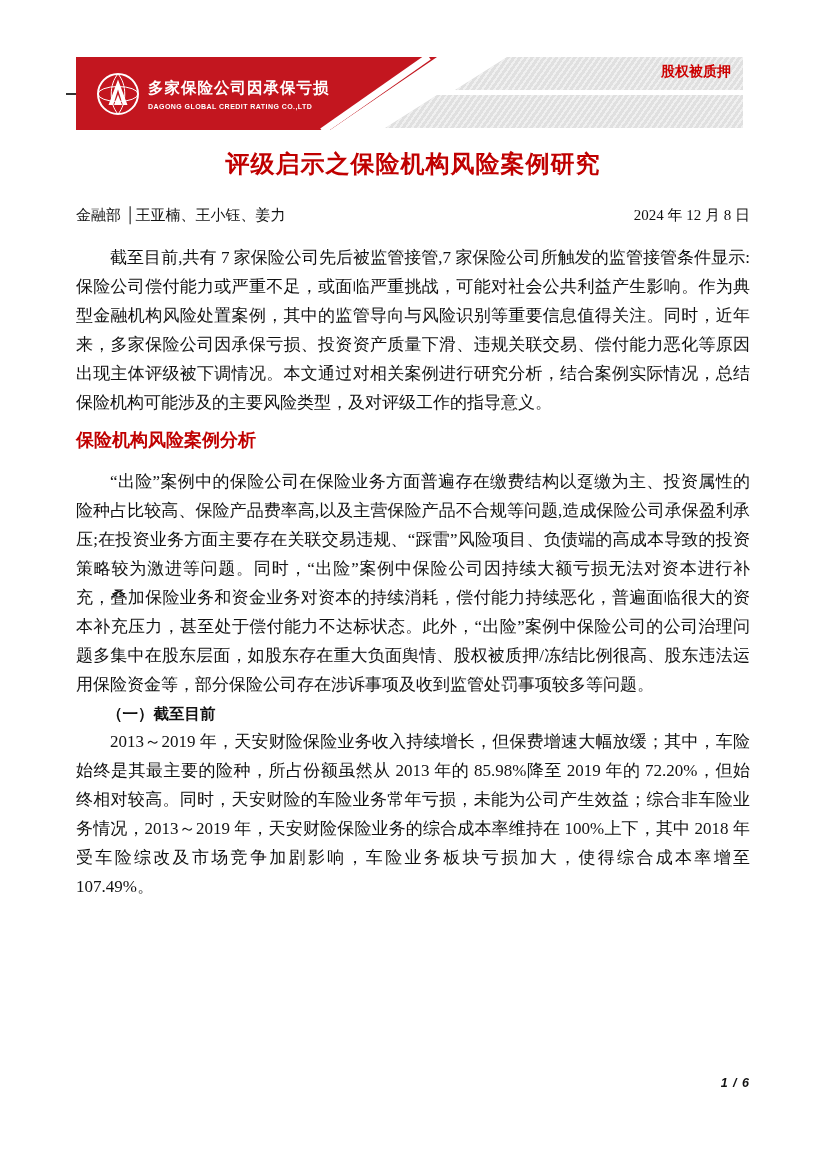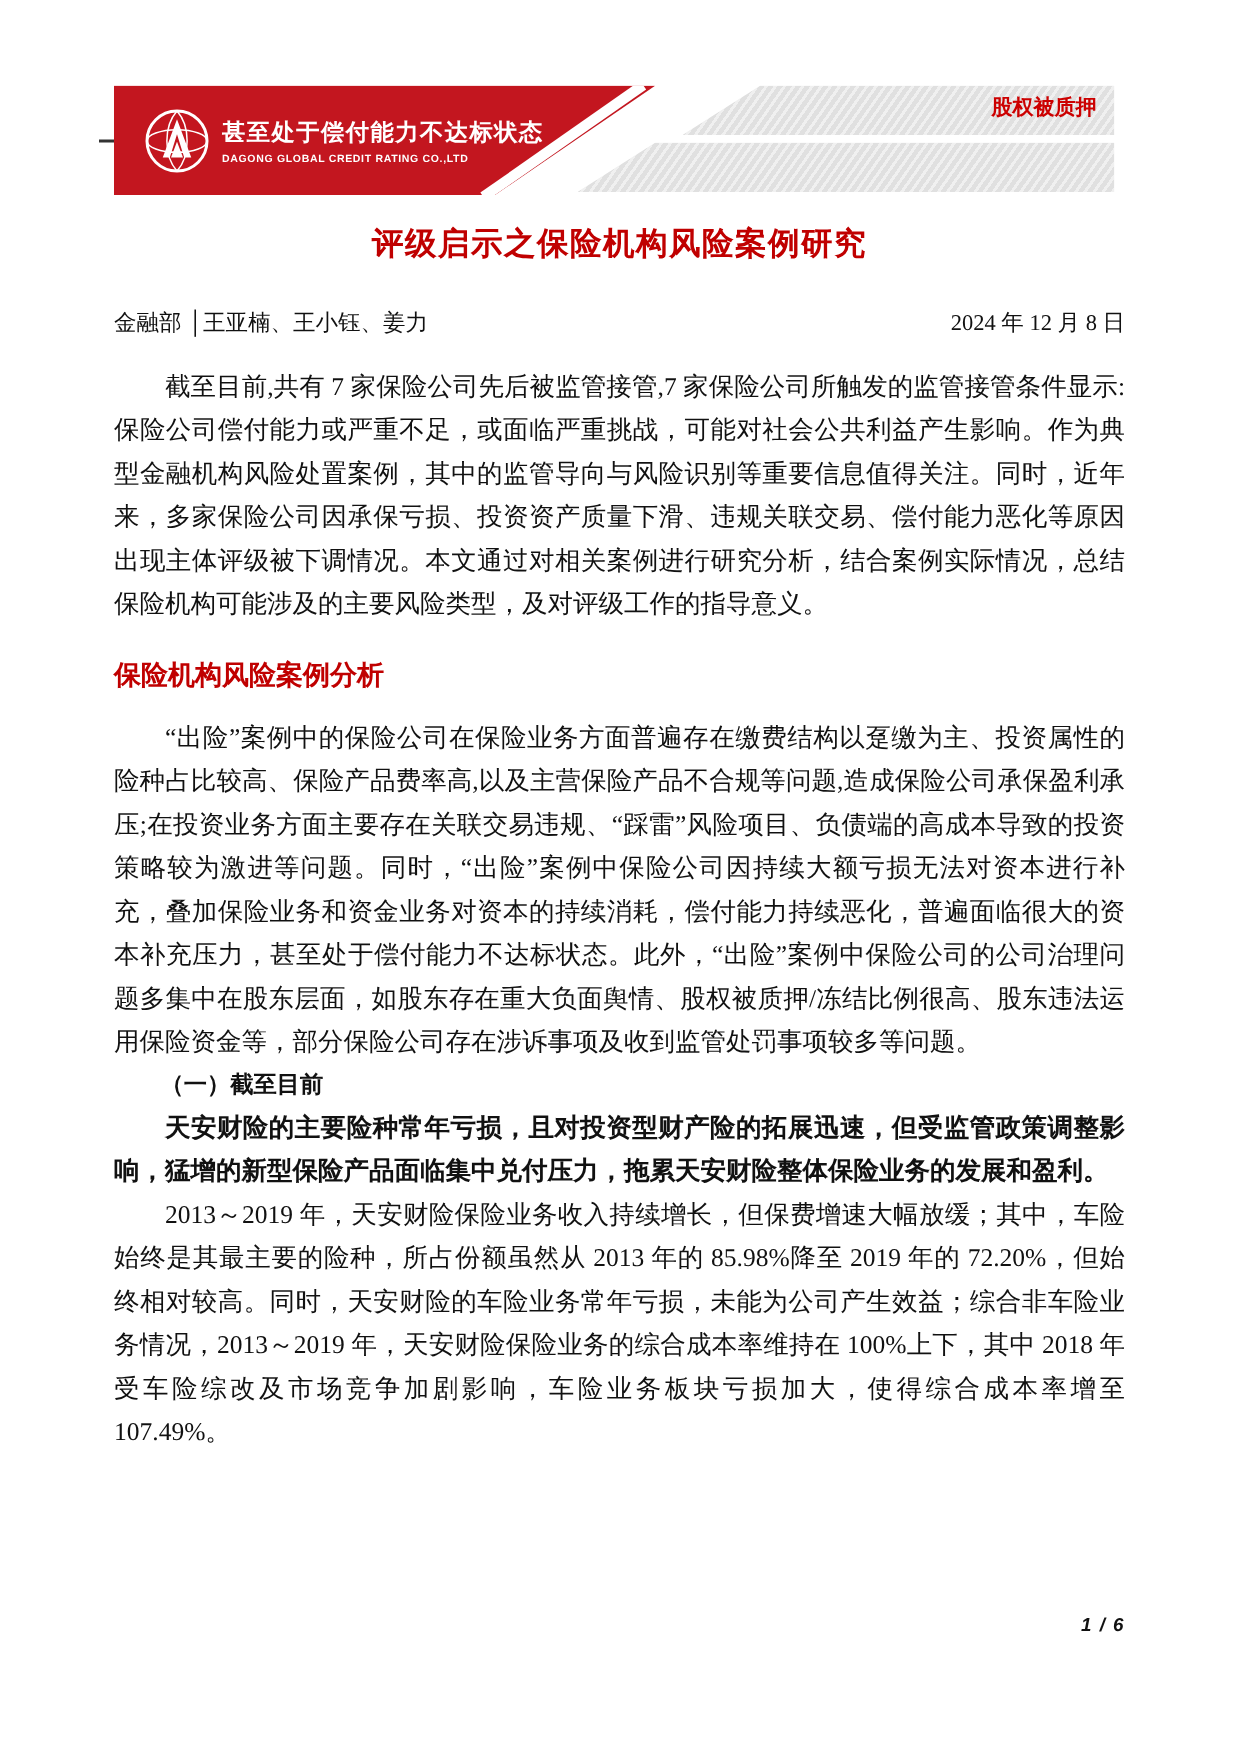--- a/index.html
+++ b/index.html
@@ -58,40 +58,40 @@
     position:absolute;right:12px;top:6px;
     font-family:"Liberation Sans","DejaVu Sans",sans-serif;
     font-size:14px;font-weight:600;color:var(--badge_red,#cc0000);
     white-space:nowrap;
   }
   
   .title{
     position:absolute;left:0;top:148px;width:100%;
     text-align:center;
     font-family:"Liberation Sans","DejaVu Sans",sans-serif;
-    font-size:21px;font-weight:bold;letter-spacing:1px;
+    font-size:24px;font-weight:bold;letter-spacing:1px;
     color:var(--accent_red,#c00000);
   }
   .byline{
     position:absolute;left:76px;top:206px;width:674px;
     display:flex;justify-content:space-between;align-items:baseline;
     font-size:15px;
   }
   .byline-left span{white-space:pre;}
   
   .content{
     position:absolute;left:76px;top:243px;width:674px;
   }
   .content h2{
     font-family:"Liberation Sans","DejaVu Sans",sans-serif;
     font-size:18px;line-height:26px;font-weight:bold;
     color:var(--accent_red,#c00000);
     margin:0 0 14px 0;
   }
-  .content h2.h2-second{margin-top:20px;}
+  .content h2.h2-second{margin-top:10px;}
   .content p{
     font-size:17px;line-height:29px;
     text-align:justify;text-indent:2em;
     margin:0;
   }
   .content h3{
     font-size:15.5px;line-height:26px;font-weight:bold;
     text-indent:2em;margin:2px 0 0 0;
   }
   .content p.lead{font-weight:bold;}
@@ -112,21 +112,21 @@
   <div class="banner">
     <div class="banner-slash"></div>
     <svg class="logo" viewBox="0 0 44 44" aria-hidden="true">
       <circle cx="22" cy="22" r="20" fill="none" stroke="#ffffff" stroke-width="2"></circle>
       <ellipse cx="22" cy="22" rx="20" ry="7.5" fill="none" stroke="#ffffff" stroke-width="1"></ellipse>
       <path d="M22 2 C13 12 13 32 22 42 M22 2 C31 12 31 32 22 42" fill="none" stroke="#ffffff" stroke-width="1"></path>
       <path d="M12.5 33 L22 7.5 L31.5 33 L26.8 33 L22 17.5 L17.2 33 Z" fill="#ffffff"></path>
       <path d="M18 33 L22 22.5 L26 33 Z" fill="#ffffff"></path>
     </svg>
     <div class="company">
-      <div class="company-cn">甚至处于偿付能力不达标状态</div>
+      <div class="company-cn">多家保险公司因承保亏损</div>
       <div class="company-en">DAGONG GLOBAL CREDIT RATING CO.,LTD</div>
     </div>
   </div>
 
   <div class="band band-top">
     <span class="badge">股权被质押</span>
   </div>
   <div class="band band-bottom"></div>
 
   <div class="title">评级启示之保险机构风险案例研究</div>
@@ -138,18 +138,17 @@
     <div class="byline-date">2024 年 12 月 8 日</div>
   </div>
 
   <div class="content">
     <p>截至目前,共有 7 家保险公司先后被监管接管,7 家保险公司所触发的监管接管条件显示:保险公司偿付能力或严重不足，或面临严重挑战，可能对社会公共利益产生影响。作为典型金融机构风险处置案例，其中的监管导向与风险识别等重要信息值得关注。同时，近年来，多家保险公司因承保亏损、投资资产质量下滑、违规关联交易、偿付能力恶化等原因出现主体评级被下调情况。本文通过对相关案例进行研究分析，结合案例实际情况，总结保险机构可能涉及的主要风险类型，及对评级工作的指导意义。</p>
 
     <h2 class="h2-second">保险机构风险案例分析</h2>
     <p>“出险”案例中的保险公司在保险业务方面普遍存在缴费结构以趸缴为主、投资属性的险种占比较高、保险产品费率高,以及主营保险产品不合规等问题,造成保险公司承保盈利承压;在投资业务方面主要存在关联交易违规、“踩雷”风险项目、负债端的高成本导致的投资策略较为激进等问题。同时，“出险”案例中保险公司因持续大额亏损无法对资本进行补充，叠加保险业务和资金业务对资本的持续消耗，偿付能力持续恶化，普遍面临很大的资本补充压力，甚至处于偿付能力不达标状态。此外，“出险”案例中保险公司的公司治理问题多集中在股东层面，如股东存在重大负面舆情、股权被质押/冻结比例很高、股东违法运用保险资金等，部分保险公司存在涉诉事项及收到监管处罚事项较多等问题。</p>
 
     <h3>（一）截至目前</h3>
-    <p class="lead">天安财险的主要险种常年亏损，且对投资型财产险的拓展迅速，但受监管政策调整影响，猛增的新型保险产品面临集中兑付压力，拖累天安财险整体保险业务的发展和盈利。</p>
     <p>2013～2019 年，天安财险保险业务收入持续增长，但保费增速大幅放缓；其中，车险始终是其最主要的险种，所占份额虽然从 2013 年的 85.98%降至 2019 年的 72.20%，但始终相对较高。同时，天安财险的车险业务常年亏损，未能为公司产生效益；综合非车险业务情况，2013～2019 年，天安财险保险业务的综合成本率维持在 100%上下，其中 2018 年受车险综改及市场竞争加剧影响，车险业务板块亏损加大，使得综合成本率增至 107.49%。</p>
   </div>
 
   <span class="pagenum">1 / 6</span>
 </div>
 
 </body></html>

